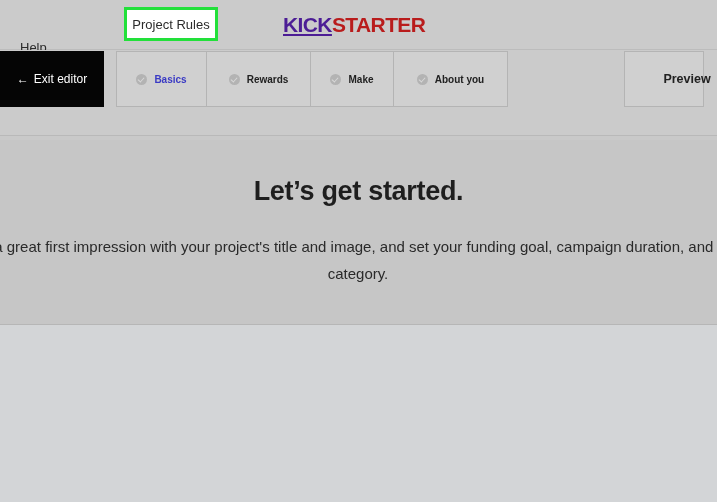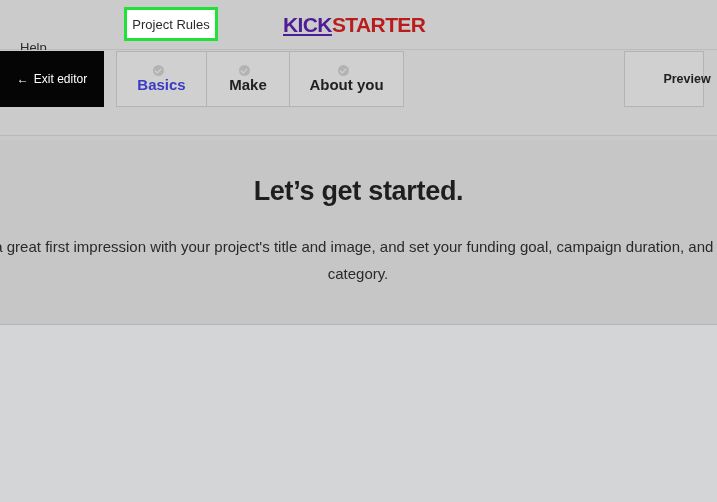--- a/index.html
+++ b/index.html
@@ -96,24 +96,23 @@
     position: relative;
     height: 56px;
     background: #d0d0d0;
     border: 1px solid #b4b4b4;
     border-right: none;
     box-sizing: border-box;
     display: flex;
     align-items: center;
     justify-content: center;
     padding: 0 14px;
-    font-size: 15px;
+    font-size: 10px;
     font-weight: bold;
     color: #212121;
-    flex-direction: column;
   }
   .tab:last-child { border-right: 1px solid #b4b4b4; }
   .tab.active .tab-label { color: #3a3ac4; }
   .check-icon {
     width: 11px;
     height: 11px;
     border-radius: 50%;
     background: #b3b3b3;
     margin-right: 7px;
     flex: 0 0 auto;
@@ -212,20 +211,24 @@
     <span>Exit editor</span>
   </div>
 
   <div class="tabgroup">
 
     <div class="tab tab-w-basics active">
       <span class="check-icon"></span>
       <span class="tab-label">Basics</span>
     </div>
 
+    <div class="tab tab-w-rewards">
+      <span class="check-icon"></span>
+      <span class="tab-label">Rewards</span>
+    </div>
 
     <div class="tab tab-w-story">
       <span class="check-icon"></span>
       <span class="tab-label">Make</span>
     </div>
 
     <div class="tab tab-w-about">
       <span class="check-icon"></span>
       <span class="tab-label">About you</span>
     </div>

